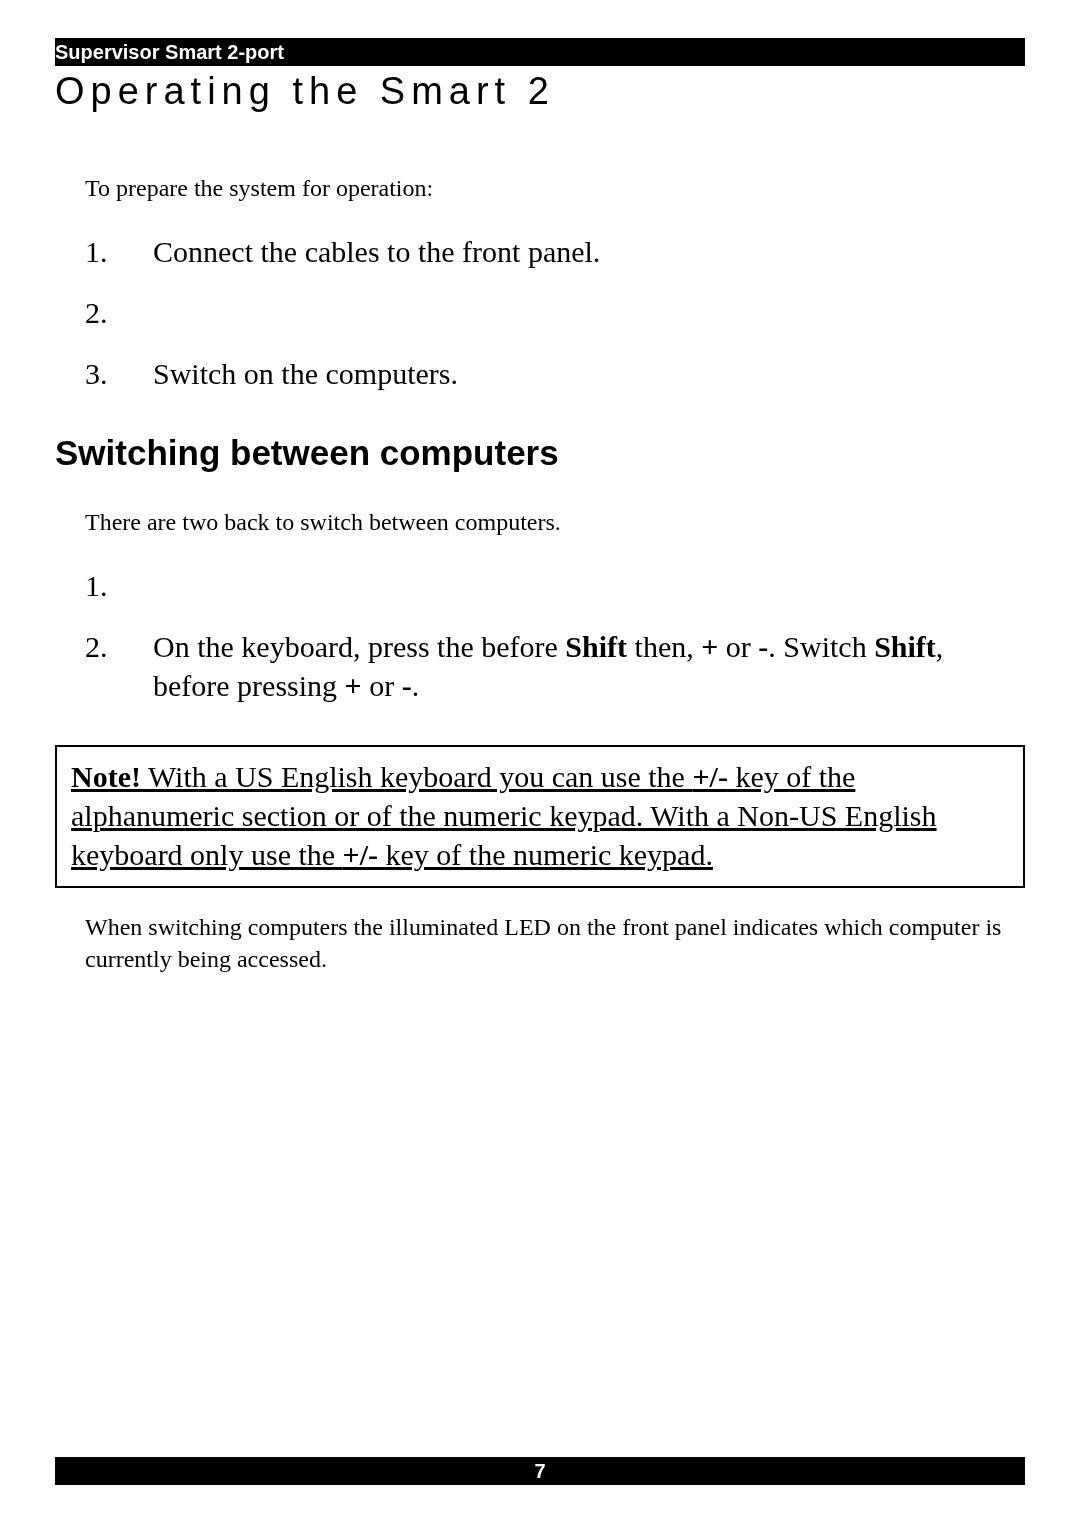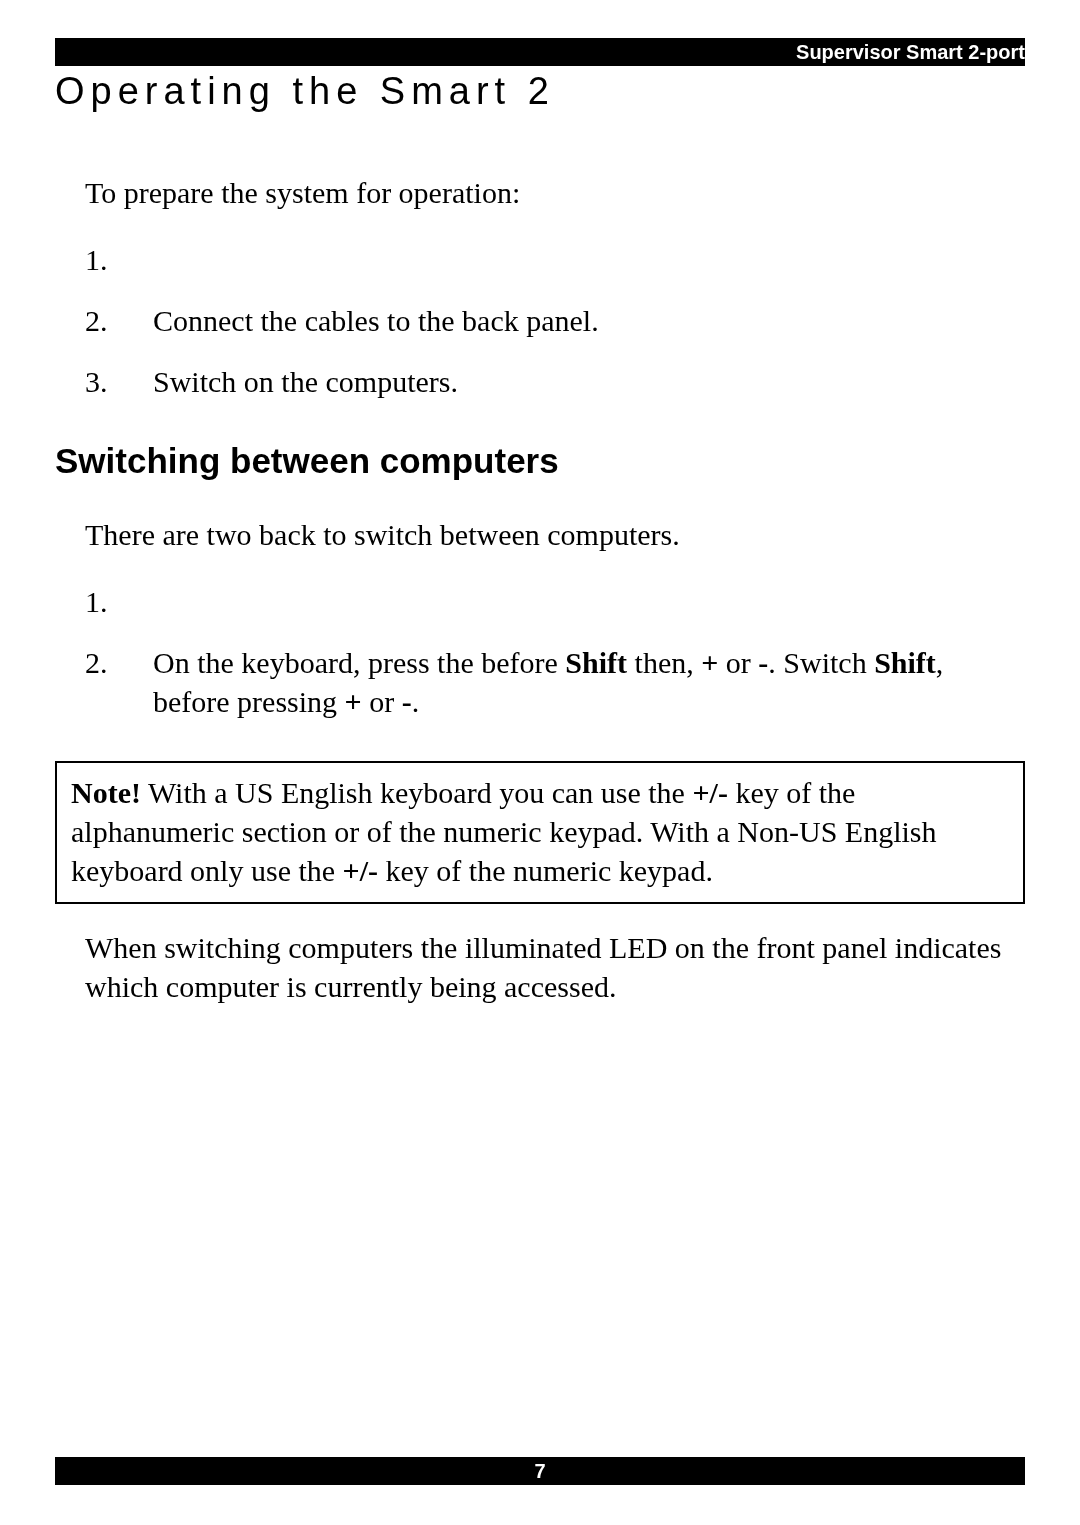--- a/index.html
+++ b/index.html
@@ -15,35 +15,35 @@
     box-sizing: border-box;
     padding: 38px 55px 0 55px;
     font-family: "Times New Roman", Times, serif;
     color: #000;
   }
   .header-bar {
     background: #000;
     color: #fff;
     height: 28px;
     line-height: 28px;
-    text-align: right;
+    text-align: left;
     font-family: Arial, Helvetica, sans-serif;
     font-weight: bold;
     font-size: 20px;
     margin-bottom: 4px;
   }
   .section-title {
     font-family: Arial, Helvetica, sans-serif;
     font-weight: normal;
     font-size: 38px;
     letter-spacing: 6px;
     margin: 0 0 60px 0;
   }
   .body-text {
-    font-size: 30px;
+    font-size: 24px;
     line-height: 1.3;
     margin: 0 0 28px 30px;
   }
   ol.steps {
     list-style: none;
     margin: 0 0 40px 30px;
     padding: 0;
     font-size: 30px;
   }
   ol.steps li {
@@ -60,20 +60,21 @@
     font-weight: bold;
     font-size: 35px;
     margin: 11px 0 34px 0;
   }
   .note-box {
     border: 2px solid #000;
     margin: 10px 0 24px 0;
     padding: 10px 14px 12px 14px;
     font-size: 30px;
     line-height: 1.3;
+    text-decoration: underline;
   }
   .footer-bar {
     position: absolute;
     left: 55px;
     right: 55px;
     bottom: 40px;
     background: #000;
     color: #fff;
     height: 28px;
     line-height: 28px;
@@ -91,24 +92,24 @@
 
   <div class="header-bar">Supervisor Smart 2-port</div>
 
   <h1 class="section-title">Operating the Smart 2</h1>
 
   <p class="body-text">To prepare the system for operation:</p>
 
   <ol class="steps">
     <li>
       <span class="num">1.</span>
+      <span>Connect the cables to the front panel.</span>
     </li>
     <li>
       <span class="num">2.</span>
-      <span>Connect the cables to the back panel.</span>
     </li>
     <li>
       <span class="num">3.</span>
       <span>Switch on the computers.</span>
     </li>
   </ol>
 
   <h2 class="subheading">Switching between computers</h2>
 
   <p class="body-text">There are two back to switch between computers.</p>

